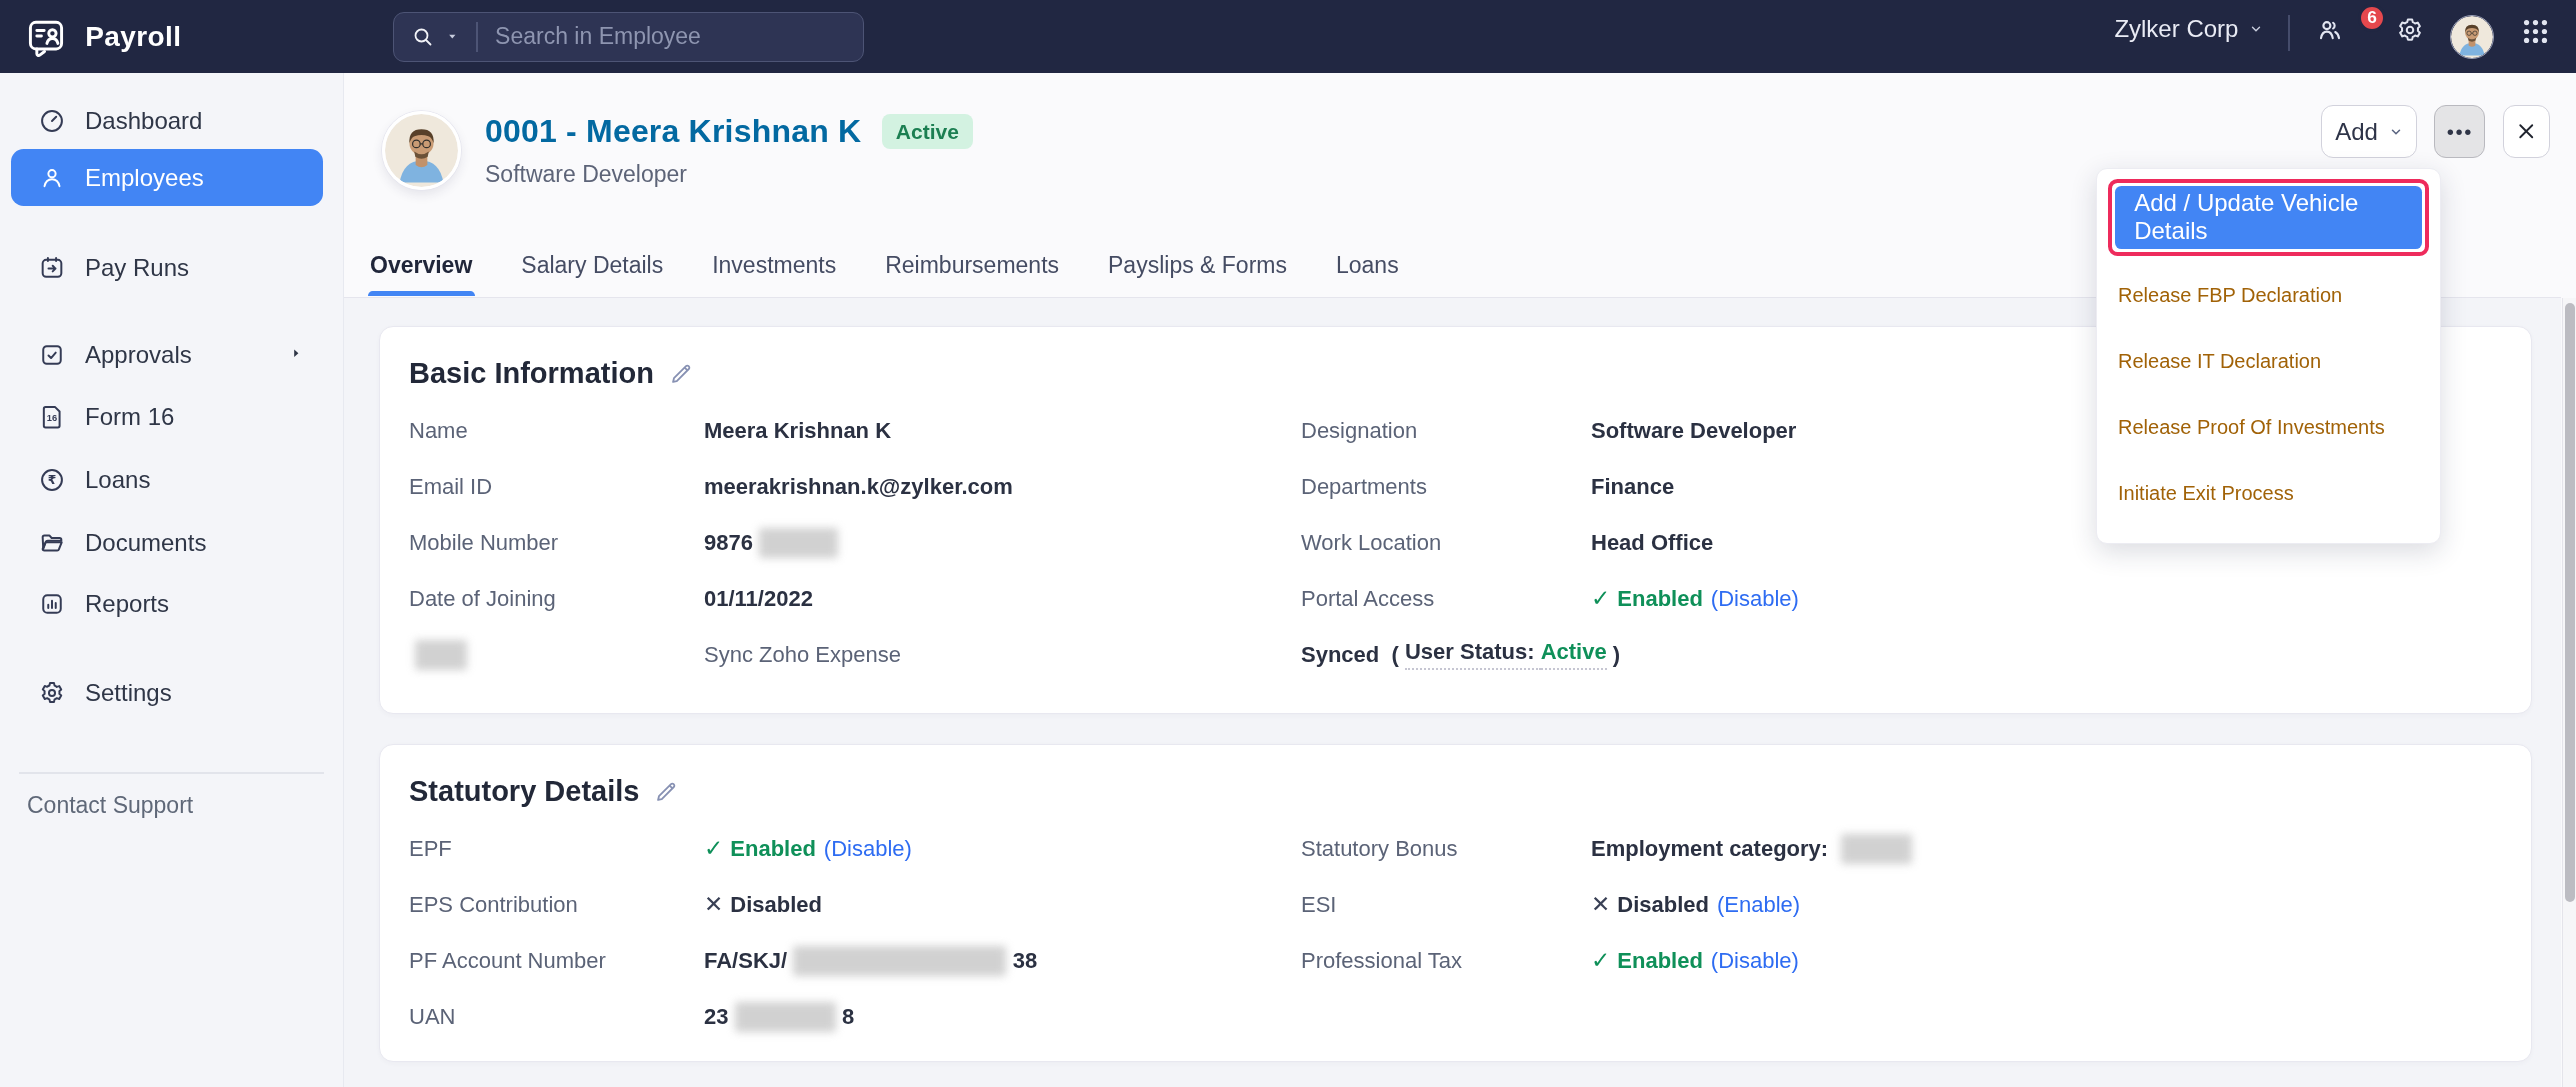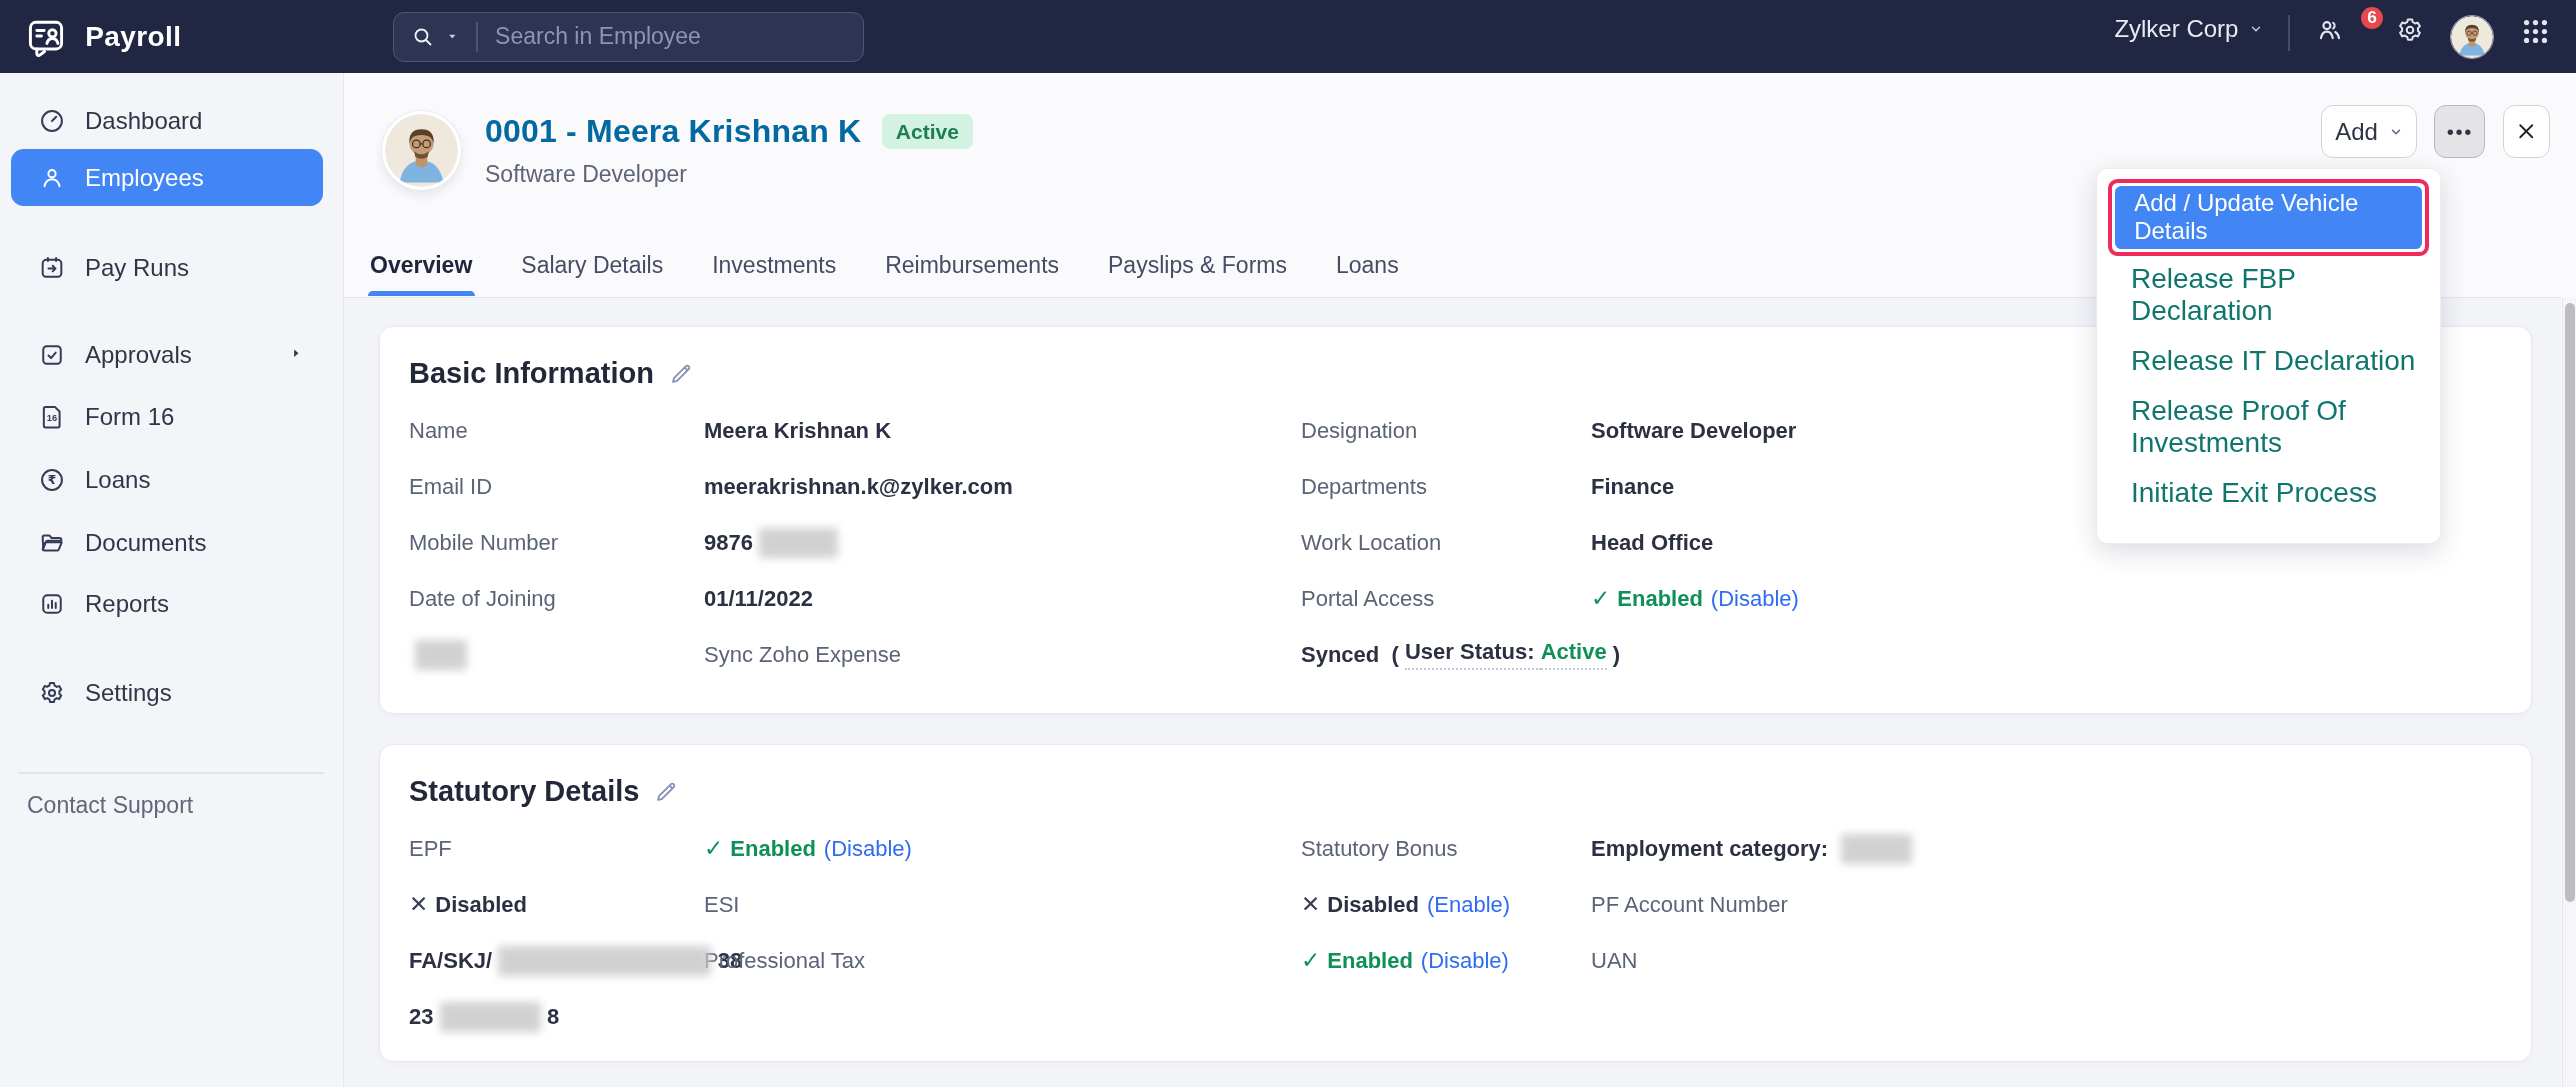--- a/index.html
+++ b/index.html
@@ -91,21 +91,21 @@
   .seg-link{color:var(--link);font-weight:500;margin-left:8px;cursor:pointer;}
   .seg-check{color:var(--green);font-weight:700;font-size:23px;margin-right:7px;}
   .seg-cross{color:#394055;font-weight:600;font-size:23px;margin-right:7px;}
   .seg-redact{display:inline-block;height:30px;background:#c9c9c9;border-radius:2.4px;filter:blur(4px);margin:0 6.3px;opacity:.85;}
   .seg-dotted{border-bottom:2.4px dotted #c6c6d2;padding-bottom:3.2px;}
 
   
   .menu{position:absolute;left:1752px;top:95px;width:345px;background:#fff;border:0.8px solid #ececf2;border-radius:11px;box-shadow:0 8px 27px rgba(30,35,70,.16);padding-bottom:17.3px;z-index:50;}
   .highlight-wrap{margin:9.5px 11px 6.3px;border:4px solid #ee2b5c;border-radius:9.5px;padding:3.2px;}
   .menu-sel{height:63px;border-radius:6.3px;background:var(--blue);color:#fff;display:flex;align-items:center;padding-left:19px;font-size:24px;font-weight:500;cursor:pointer;}
-  .menu-item{height:66px;display:flex;align-items:center;padding-left:34px;font-size:28px;font-weight:500;color:#0f766e;cursor:pointer;}
+  .menu-item{height:66px;display:flex;align-items:center;padding-left:21px;font-size:20px;font-weight:500;color:#a16207;cursor:pointer;}
 
   
   .scrollbar{position:absolute;right:0;top:225px;width:14px;height:791px;background:#f6f6f8;border-left:1.6px solid #e4e4ea;}
   .scroll-thumb{position:absolute;left:2.4px;top:4.7px;width:9.5px;height:599px;background:#bcbcc2;border-radius:5.5px;cursor:pointer;}
 </style>
 </head>
 <body>
 
 <div class="app">
 
@@ -451,20 +451,23 @@
             <div class="cell">
               <span class="f-value"><span class="seg-check">✓</span><span class="seg-green">Enabled</span><span class="seg-link">(Disable)</span></span>
             </div>
             <div class="cell">
               <span class="f-label">Statutory Bonus</span>
             </div>
             <div class="cell">
               <span class="f-value"><span>Employment category: </span><span class="seg-redact" style="width: 71px;"></span></span>
             </div>
             <div class="cell">
+              <span class="f-label">EPS Contribution</span>
+            </div>
+            <div class="cell">
               <span class="f-value"><span class="seg-cross">✕</span><span>Disabled</span></span>
             </div>
             <div class="cell">
               <span class="f-label">ESI</span>
             </div>
             <div class="cell">
               <span class="f-value"><span class="seg-cross">✕</span><span>Disabled</span><span class="seg-link">(Enable)</span></span>
             </div>
             <div class="cell">
               <span class="f-label">PF Account Number</span>

